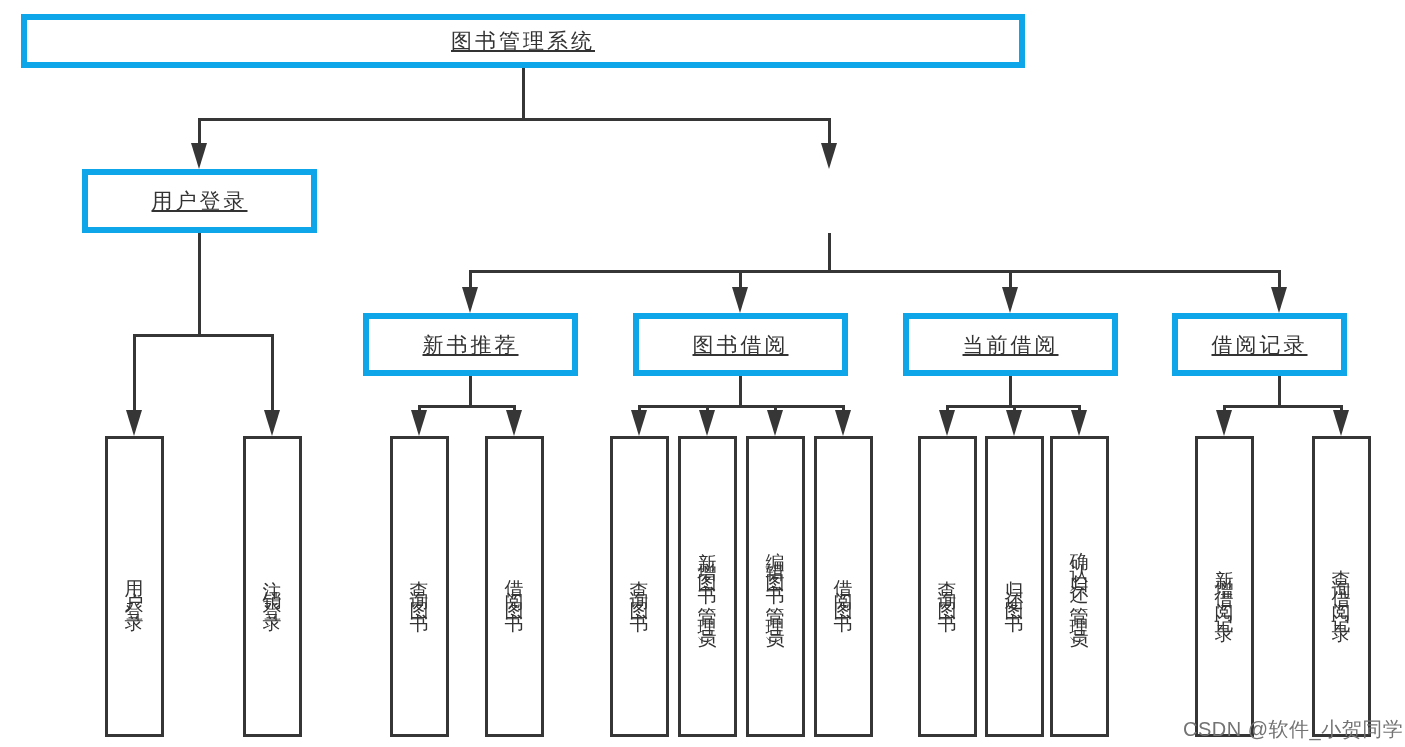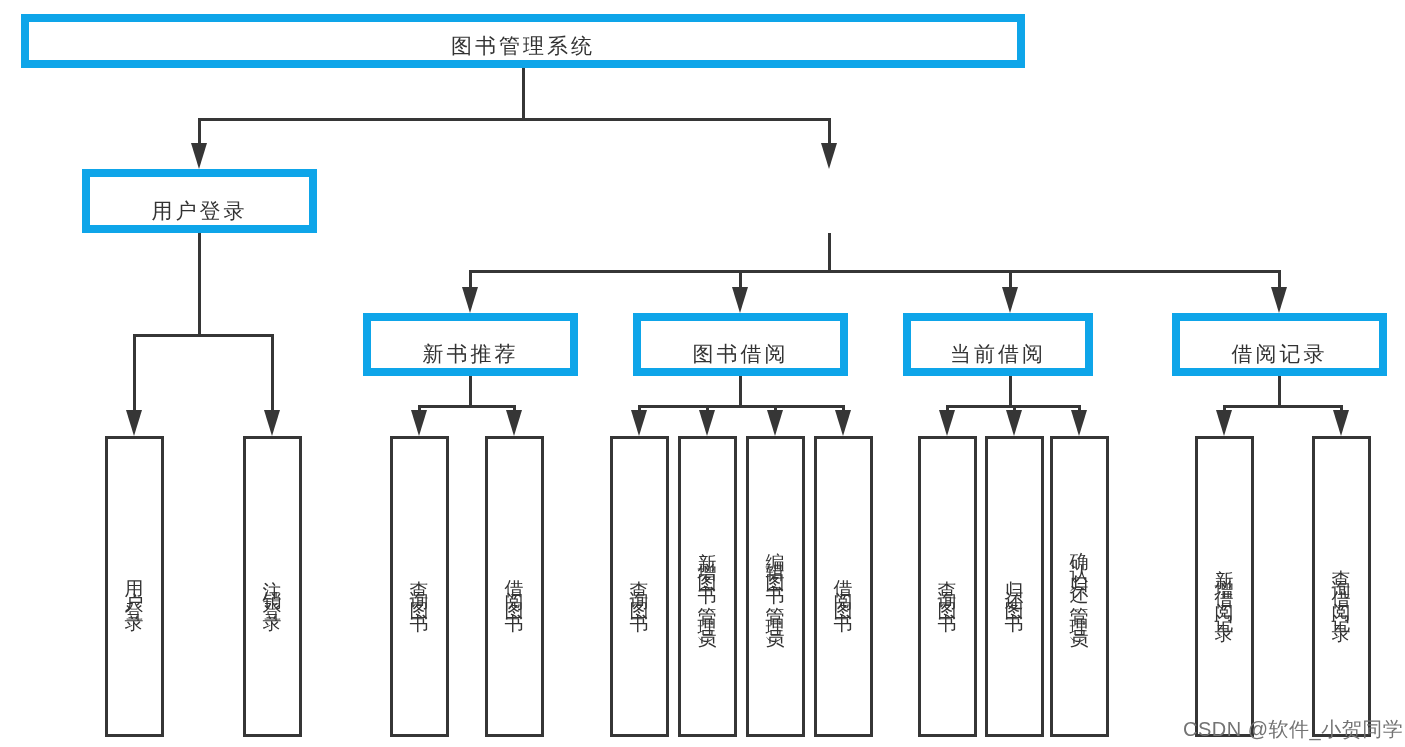--- a/index.html
+++ b/index.html
@@ -3,24 +3,25 @@
 <meta charset="utf-8">
 <style>
   html,body{margin:0;padding:0;background:#ffffff;}
   #stage{
     position:relative;width:1405px;height:747px;background:#ffffff;overflow:hidden;
     font-family:"Liberation Sans","DejaVu Sans",sans-serif;
   }
   
   .box{
     position:absolute;box-sizing:border-box;
-    border:8px solid #0ea5e9;background:#ffffff;
-    display:flex;align-items:flex-end;justify-content:center;
+    border:6px solid #0ea5e9;background:#ffffff;
+    display:flex;align-items:center;justify-content:center;
     font-size:21px;letter-spacing:3px;color:#333333;
     white-space:nowrap;
+    text-decoration:underline;
   }
   
   .vbox{
     position:absolute;box-sizing:border-box;top:436px;width:59px;height:301px;
     border:3px solid #363636;background:#ffffff;
     writing-mode:vertical-rl;text-orientation:mixed;text-align:center;
     line-height:53px;font-size:19px;letter-spacing:11px;color:#333333;
   }
   
   .vl{position:absolute;width:3px;background:#363636;}
@@ -51,25 +52,25 @@
 
 
   <div class="box" style="left:633px;top:313px;width:215px;height:63px;">
     <span>图书借阅</span>
   </div>
 
   <div class="box" style="left:363px;top:313px;width:215px;height:63px;">
     <span>新书推荐</span>
   </div>
 
-  <div class="box" style="left:903px;top:313px;width:190px;height:63px;">
+  <div class="box" style="left:903px;top:313px;width:215px;height:63px;">
     <span>当前借阅</span>
   </div>
 
-  <div class="box" style="left:1172px;top:313px;width:215px;height:63px;">
+  <div class="box" style="left:1172px;top:313px;width:175px;height:63px;">
     <span>借阅记录</span>
   </div>
 
   <div class="vbox" style="left:105px;">用户登录</div>
   <div class="vbox" style="left:243px;">注销登录</div>
 
   <div class="vbox" style="left:390px;">查询图书</div>
   <div class="vbox" style="left:485px;">借阅图书</div>
 
   <div class="vbox" style="left:610px;">查询图书</div>

